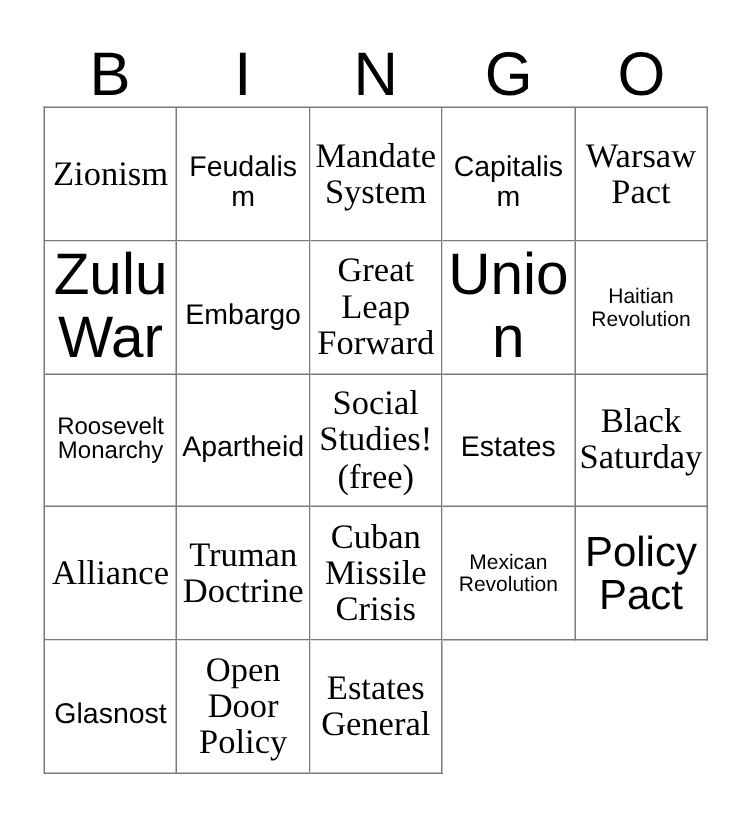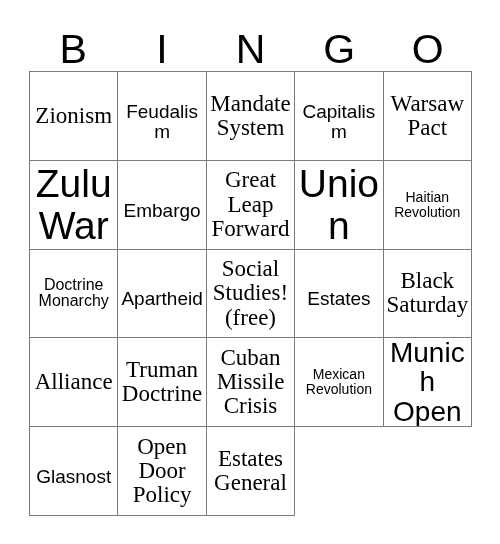--- a/index.html
+++ b/index.html
@@ -117,21 +117,21 @@
       <div class="cell">
         <span class="cell-text fs-md">Great Leap Forward</span>
       </div>
       <div class="cell">
         <span class="cell-text fs-xl">Union</span>
       </div>
       <div class="cell">
         <span class="cell-text fs-xxs">Haitian Revolution</span>
       </div>
       <div class="cell">
-        <span class="cell-text fs-xs">Doctrine Monarchy</span>
+        <span class="cell-text fs-xs">Roosevelt Monarchy</span>
       </div>
       <div class="cell">
         <span class="cell-text fs-sm">Apartheid</span>
       </div>
       <div class="cell">
         <span class="cell-text fs-md">Social Studies! (free)</span>
       </div>
       <div class="cell">
         <span class="cell-text fs-sm">Estates</span>
       </div>
@@ -144,21 +144,21 @@
       <div class="cell">
         <span class="cell-text fs-md">Truman Doctrine</span>
       </div>
       <div class="cell">
         <span class="cell-text fs-md">Cuban Missile Crisis</span>
       </div>
       <div class="cell">
         <span class="cell-text fs-xxs">Mexican Revolution</span>
       </div>
       <div class="cell">
-        <span class="cell-text fs-lg">Munich Open</span>
+        <span class="cell-text fs-lg">Policy Pact</span>
       </div>
       <div class="cell">
         <span class="cell-text fs-sm">Glasnost</span>
       </div>
       <div class="cell">
         <span class="cell-text fs-md">Open Door Policy</span>
       </div>
       <div class="cell">
         <span class="cell-text fs-md">Estates General</span>
       </div>

